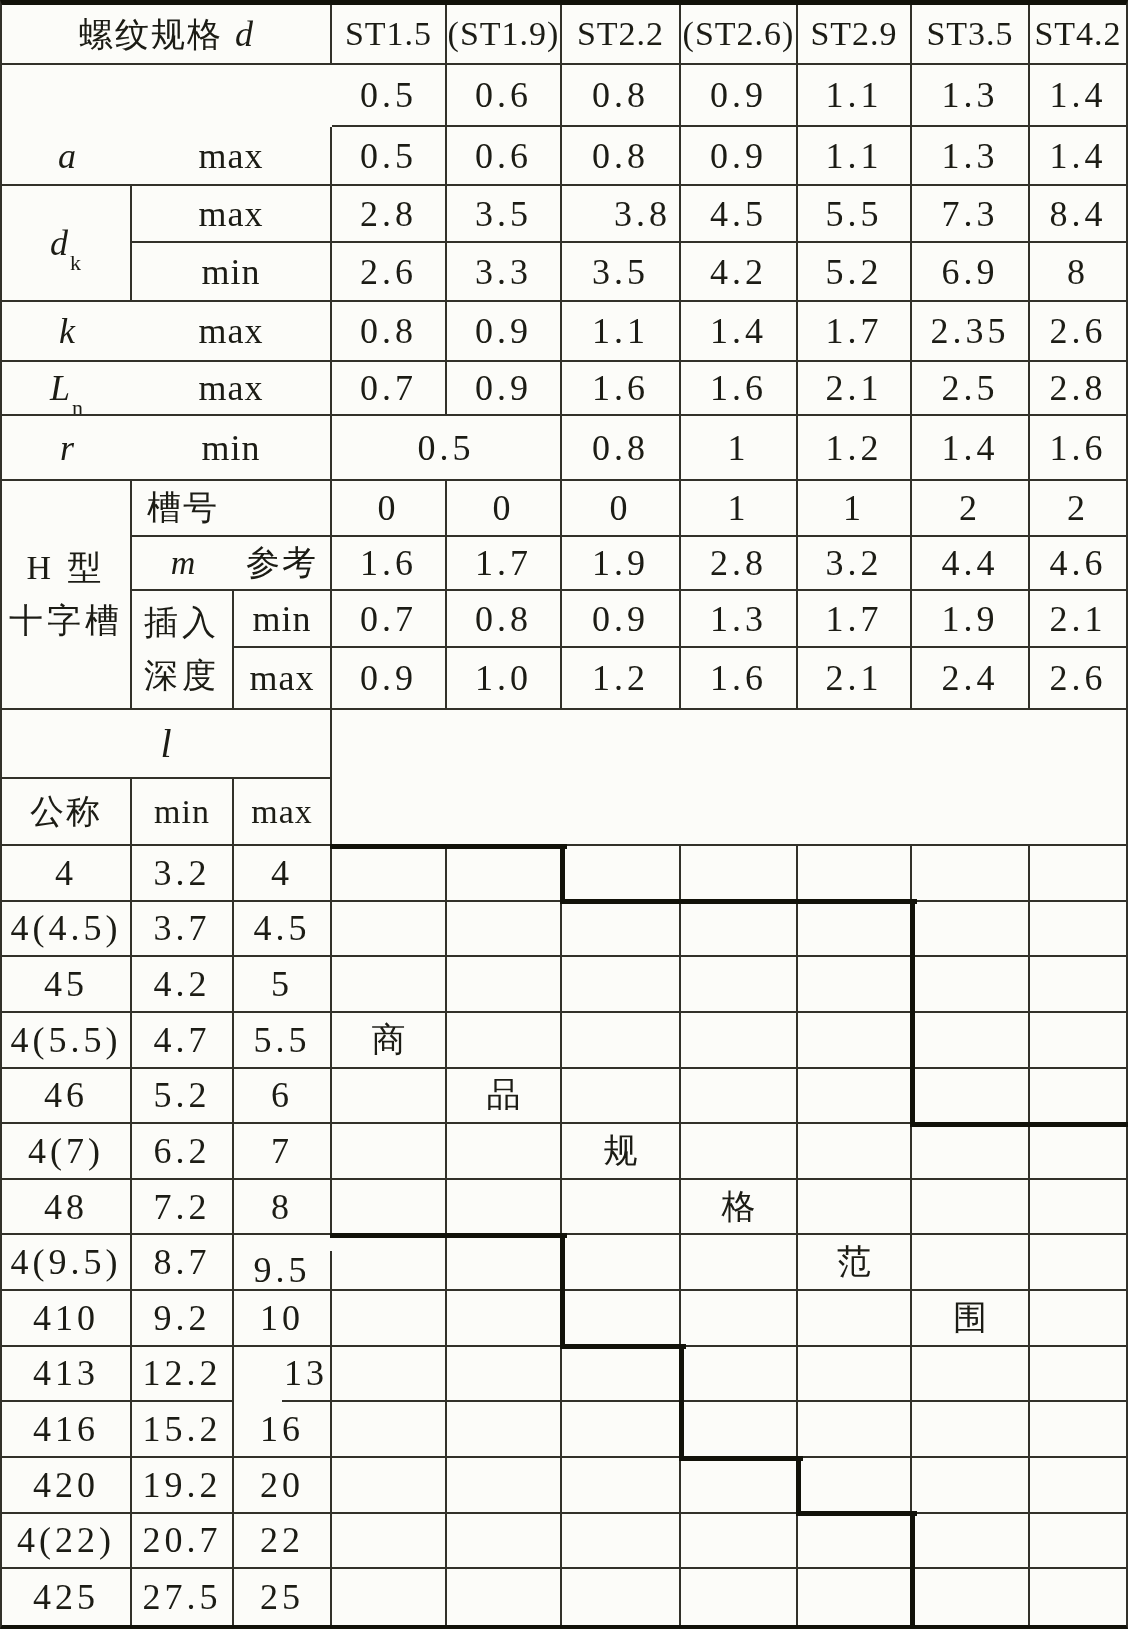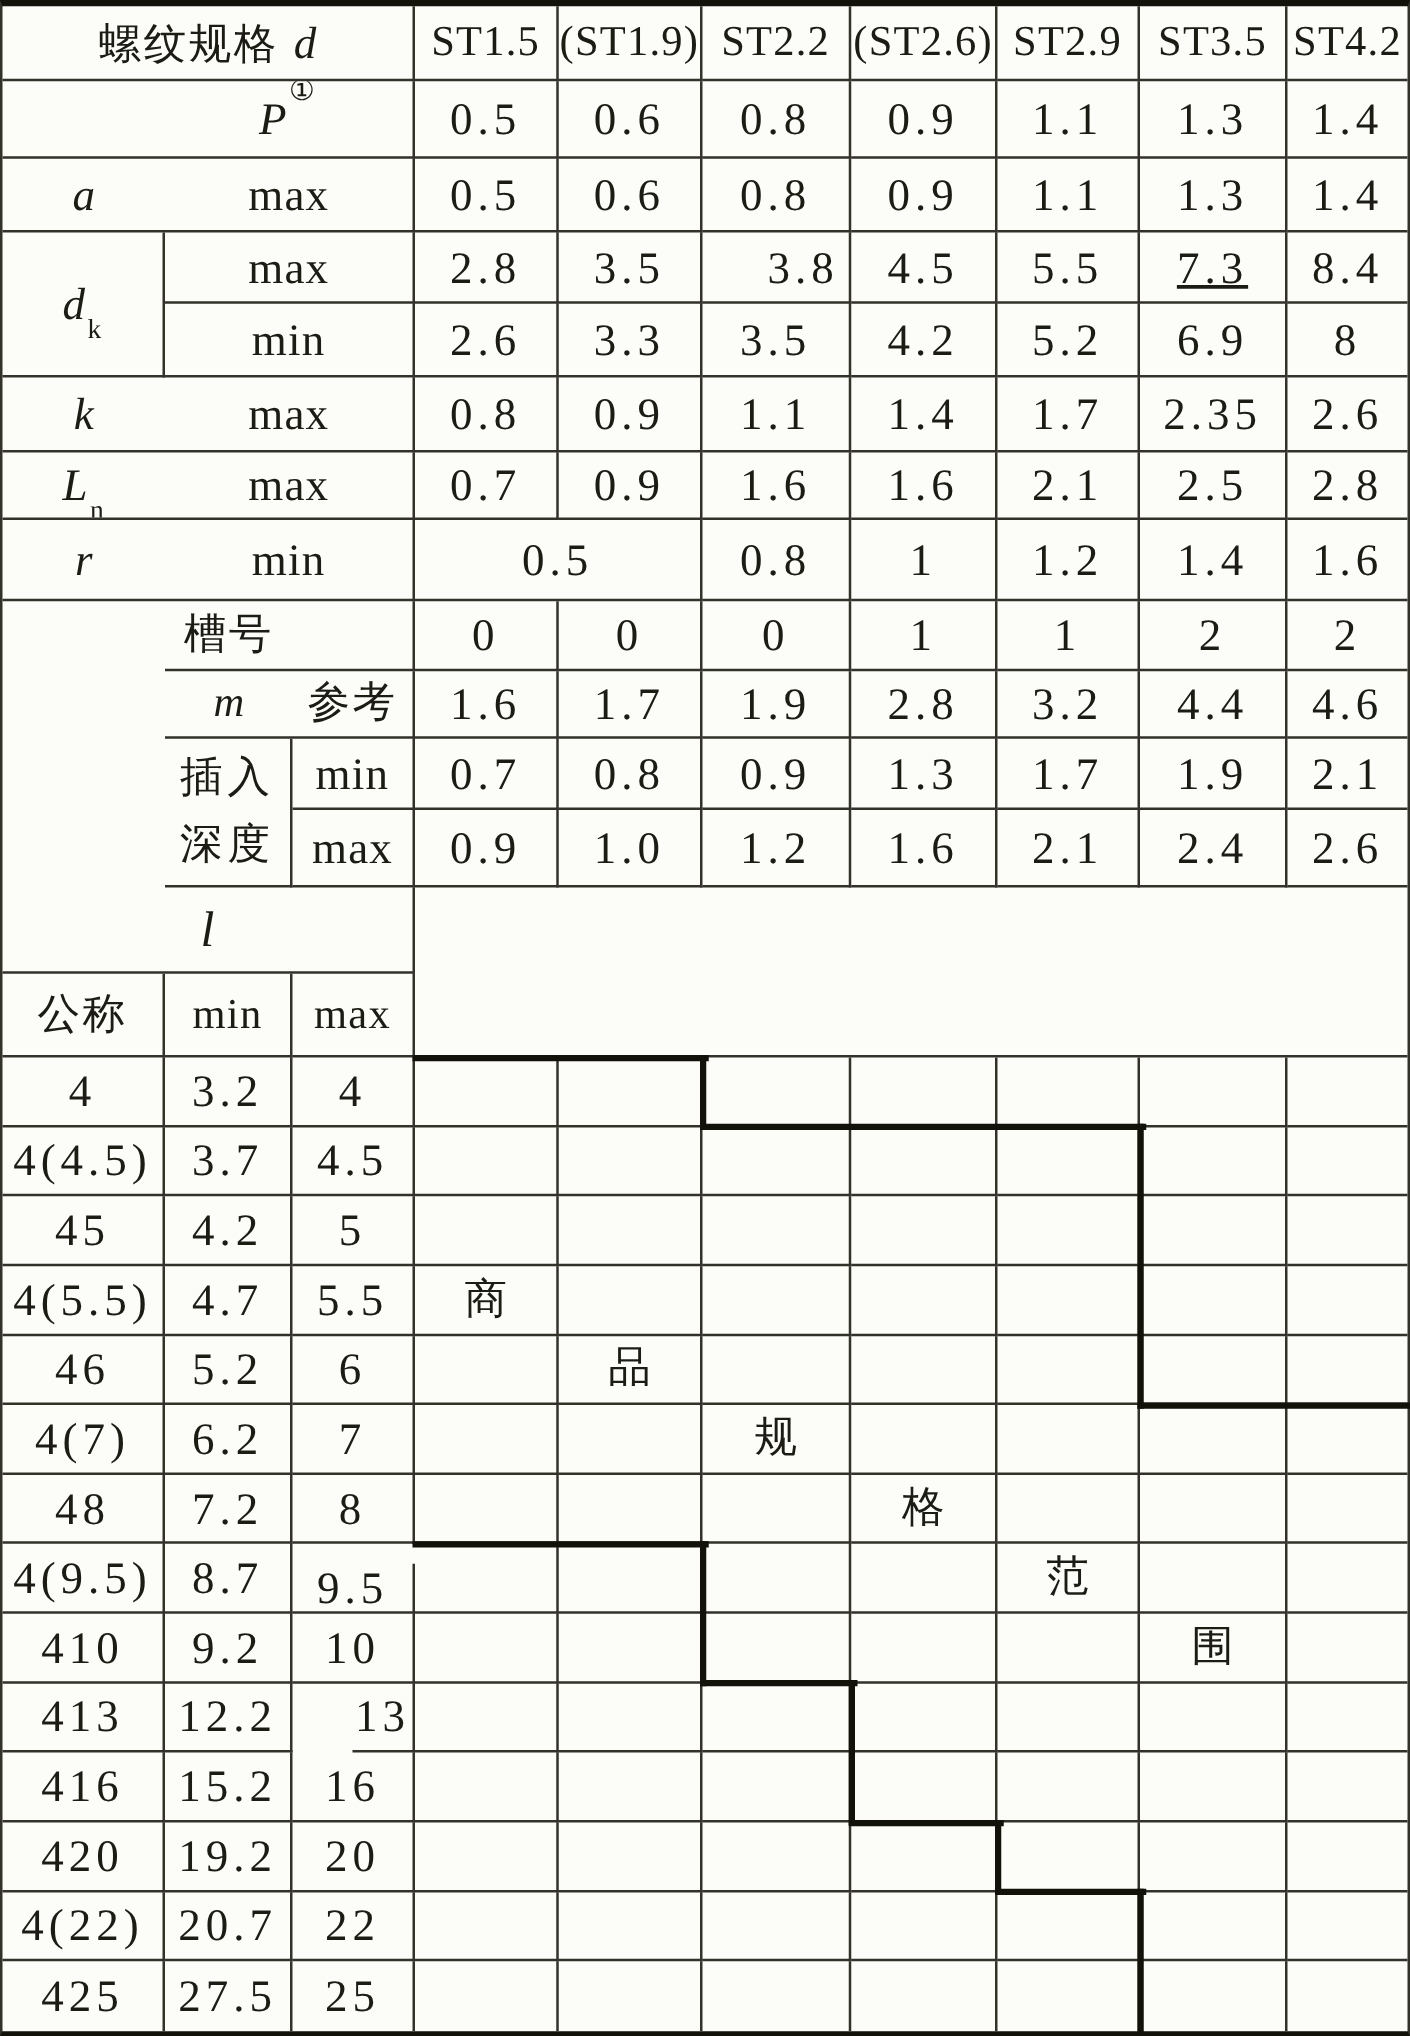--- a/index.html
+++ b/index.html
@@ -67,23 +67,20 @@
       <div class="cell cjk" style="grid-area: 1 / 1 / auto / span 3;">
         <span class="tx"><span>螺纹规格</span><i style="margin-left: 12px; font-size: 36px;">d</i></span>
       </div>
       <div class="cell hdr" style="grid-area: 1 / 4;">ST1.5</div>
       <div class="cell hdr" style="grid-area: 1 / 5;">(ST1.9)</div>
       <div class="cell hdr" style="grid-area: 1 / 6;">ST2.2</div>
       <div class="cell hdr" style="grid-area: 1 / 7;">(ST2.6)</div>
       <div class="cell hdr" style="grid-area: 1 / 8;">ST2.9</div>
       <div class="cell hdr" style="grid-area: 1 / 9;">ST3.5</div>
       <div class="cell hdr noR" style="grid-area: 1 / 10;">ST4.2</div>
-      <div class="cell pshift" style="grid-area: 2 / 1 / auto / span 3;">
-        <span class="tx"><i>P</i><sup>①</sup></span>
-      </div>
       <div class="cell pair" style="grid-area: 3 / 1 / auto / span 3;">
         <span class="lab w130">
           <span class="tx"><i>a</i></span>
         </span>
         <span class="qual">max</span>
       </div>
       <div class="cell" style="grid-area: 4 / 1 / span 2;">
         <span class="tx"><i>d</i><sub>k</sub></span>
       </div>
       <div class="cell" style="grid-area: 4 / 2 / auto / span 2;">max</div>
@@ -98,20 +95,24 @@
         <span class="lab w130">
           <span class="tx"><i>L</i><sub>n</sub></span>
         </span>
         <span class="qual">max</span>
       </div>
       <div class="cell pair" style="grid-area: 8 / 1 / auto / span 3;">
         <span class="lab w130">
           <span class="tx"><i>r</i></span>
         </span>
         <span class="qual">min</span>
+      </div>
+      <div class="cell cjk twoline" style="grid-area: 9 / 1 / span 4;">
+        <span>H 型</span>
+        <span>十字槽</span>
       </div>
       <div class="cell pair cjk" style="grid-area: 9 / 2 / auto / span 2;">
         <span class="lab w102">槽号</span>
         <span class="qual"></span>
       </div>
       <div class="cell pair cjk" style="grid-area: 10 / 2 / auto / span 2;">
         <span class="lab w102">
           <span class="tx"><i>m</i></span>
         </span>
         <span class="qual">参考</span>
@@ -134,21 +135,21 @@
       <div class="cell val" style="grid-area: 3 / 6;">0.8</div>
       <div class="cell val" style="grid-area: 3 / 7;">0.9</div>
       <div class="cell val" style="grid-area: 3 / 8;">1.1</div>
       <div class="cell val" style="grid-area: 3 / 9;">1.3</div>
       <div class="cell val noR" style="grid-area: 3 / 10;">1.4</div>
       <div class="cell val" style="grid-area: 4 / 4;">2.8</div>
       <div class="cell val" style="grid-area: 4 / 5;">3.5</div>
       <div class="cell val" style="grid-area: 4 / 6; padding-left: 44px;">3.8</div>
       <div class="cell val" style="grid-area: 4 / 7;">4.5</div>
       <div class="cell val" style="grid-area: 4 / 8;">5.5</div>
-      <div class="cell val" style="grid-area: 4 / 9; text-decoration: underline;">7.3</div>
+      <div class="cell val" style="grid-area: 4 / 9;">7.3</div>
       <div class="cell val noR" style="grid-area: 4 / 10;">8.4</div>
       <div class="cell val" style="grid-area: 5 / 4;">2.6</div>
       <div class="cell val" style="grid-area: 5 / 5;">3.3</div>
       <div class="cell val" style="grid-area: 5 / 6;">3.5</div>
       <div class="cell val" style="grid-area: 5 / 7;">4.2</div>
       <div class="cell val" style="grid-area: 5 / 8;">5.2</div>
       <div class="cell val" style="grid-area: 5 / 9;">6.9</div>
       <div class="cell val noR" style="grid-area: 5 / 10;">8</div>
       <div class="cell val" style="grid-area: 6 / 4;">0.8</div>
       <div class="cell val" style="grid-area: 6 / 5;">0.9</div>

